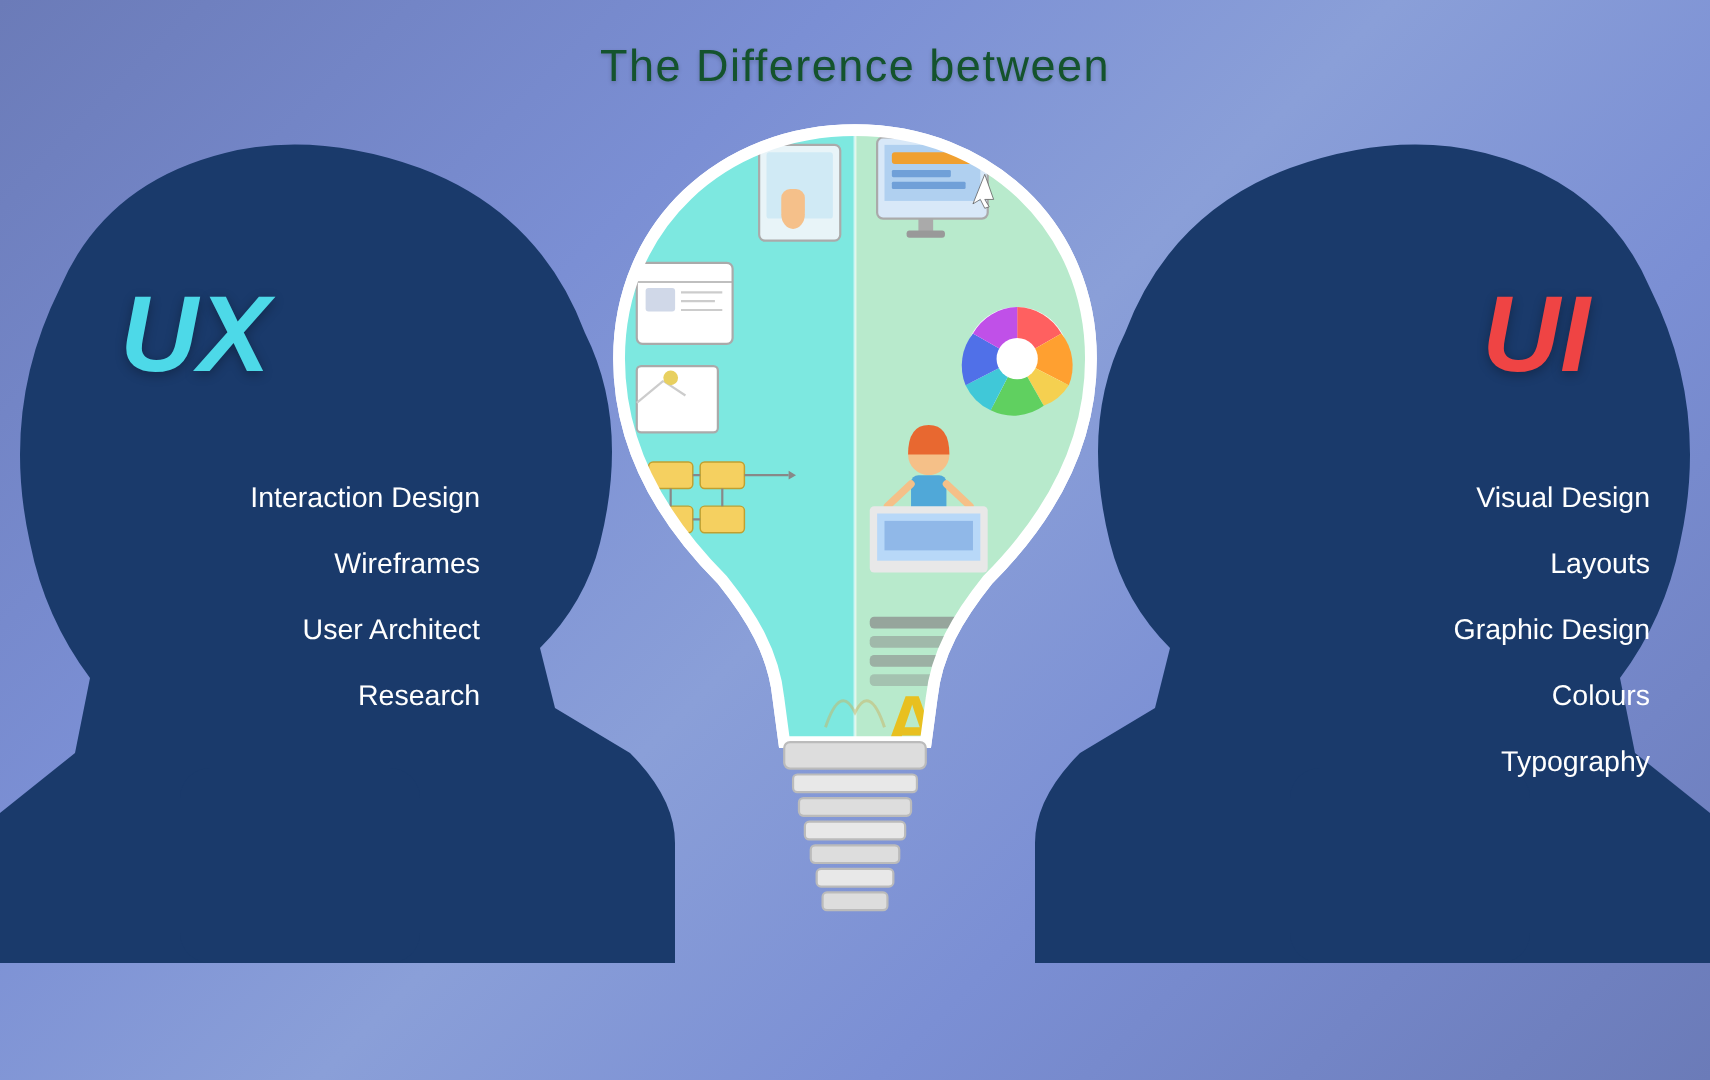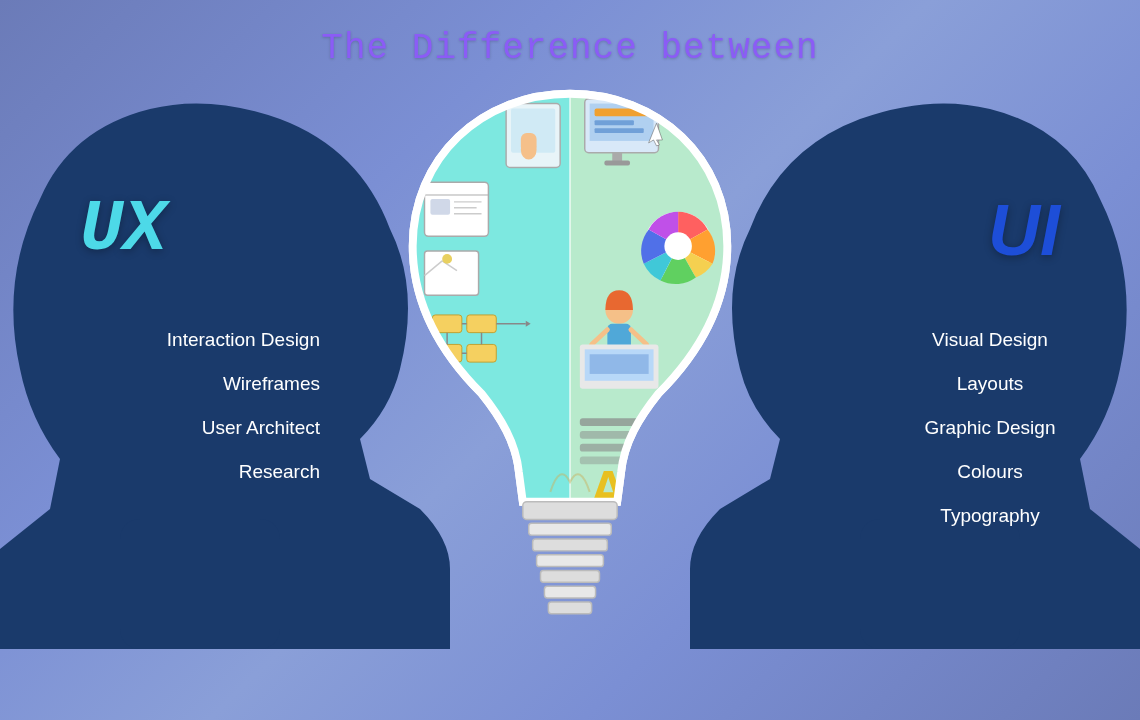--- a/index.html
+++ b/index.html
@@ -11,25 +11,25 @@
       font-family: 'Segoe UI', Arial, sans-serif;
       background: linear-gradient(135deg, #6b7bb8 0%, #7b8fd4 30%, #8a9fd8 50%, #7b8fd4 70%, #6b7bb8 100%);
       position: relative;
       display: flex;
       flex-direction: column;
       align-items: center;
     }
 
     
     .title {
-      color: #8b5cf6;
-      font-size: 36px;
+      color: #14532d;
+      font-size: 30px;
       font-weight: 300;
       margin-top: 28px;
-      font-family: Liberation Mono, monospace;
+      font-family: Liberation Sans, sans-serif;
       letter-spacing: 1px;
       z-index: 10;
       text-shadow: 0 1px 3px rgba(0,0,0,0.2);
     }
 
     
     .main-content {
       display: flex;
       align-items: center;
       justify-content: center;
@@ -66,28 +66,28 @@
     .ux-label {
       position: absolute;
       left: 80px;
       top: 120px;
       color: #4dd9e8;
       font-size: 72px;
       font-weight: 900;
       font-style: italic;
       z-index: 5;
       text-shadow: 0 2px 8px rgba(0,0,0,0.3);
-      font-family: Liberation Mono, monospace;
+      font-family: Liberation Sans, sans-serif;
     }
 
     .ui-label {
       position: absolute;
       right: 80px;
       top: 120px;
-      color: #1d4ed8;
+      color: #ef4444;
       font-size: 72px;
       font-weight: 900;
       font-style: italic;
       z-index: 5;
       text-shadow: 0 2px 8px rgba(0,0,0,0.3);
       font-family: Arial, sans-serif;
     }
 
     
     .ux-items {
@@ -107,21 +107,21 @@
       text-align: right;
       font-family: 'Segoe UI', Arial, sans-serif;
     }
 
     
     .ui-items {
       position: absolute;
       right: 40px;
       top: 260px;
       z-index: 5;
-      text-align: center;
+      text-align: right;
       width: 220px;
     }
 
     .ui-items .item {
       color: white;
       font-size: 19px;
       font-weight: 500;
       margin-bottom: 22px;
       font-family: 'Segoe UI', Arial, sans-serif;
     }

